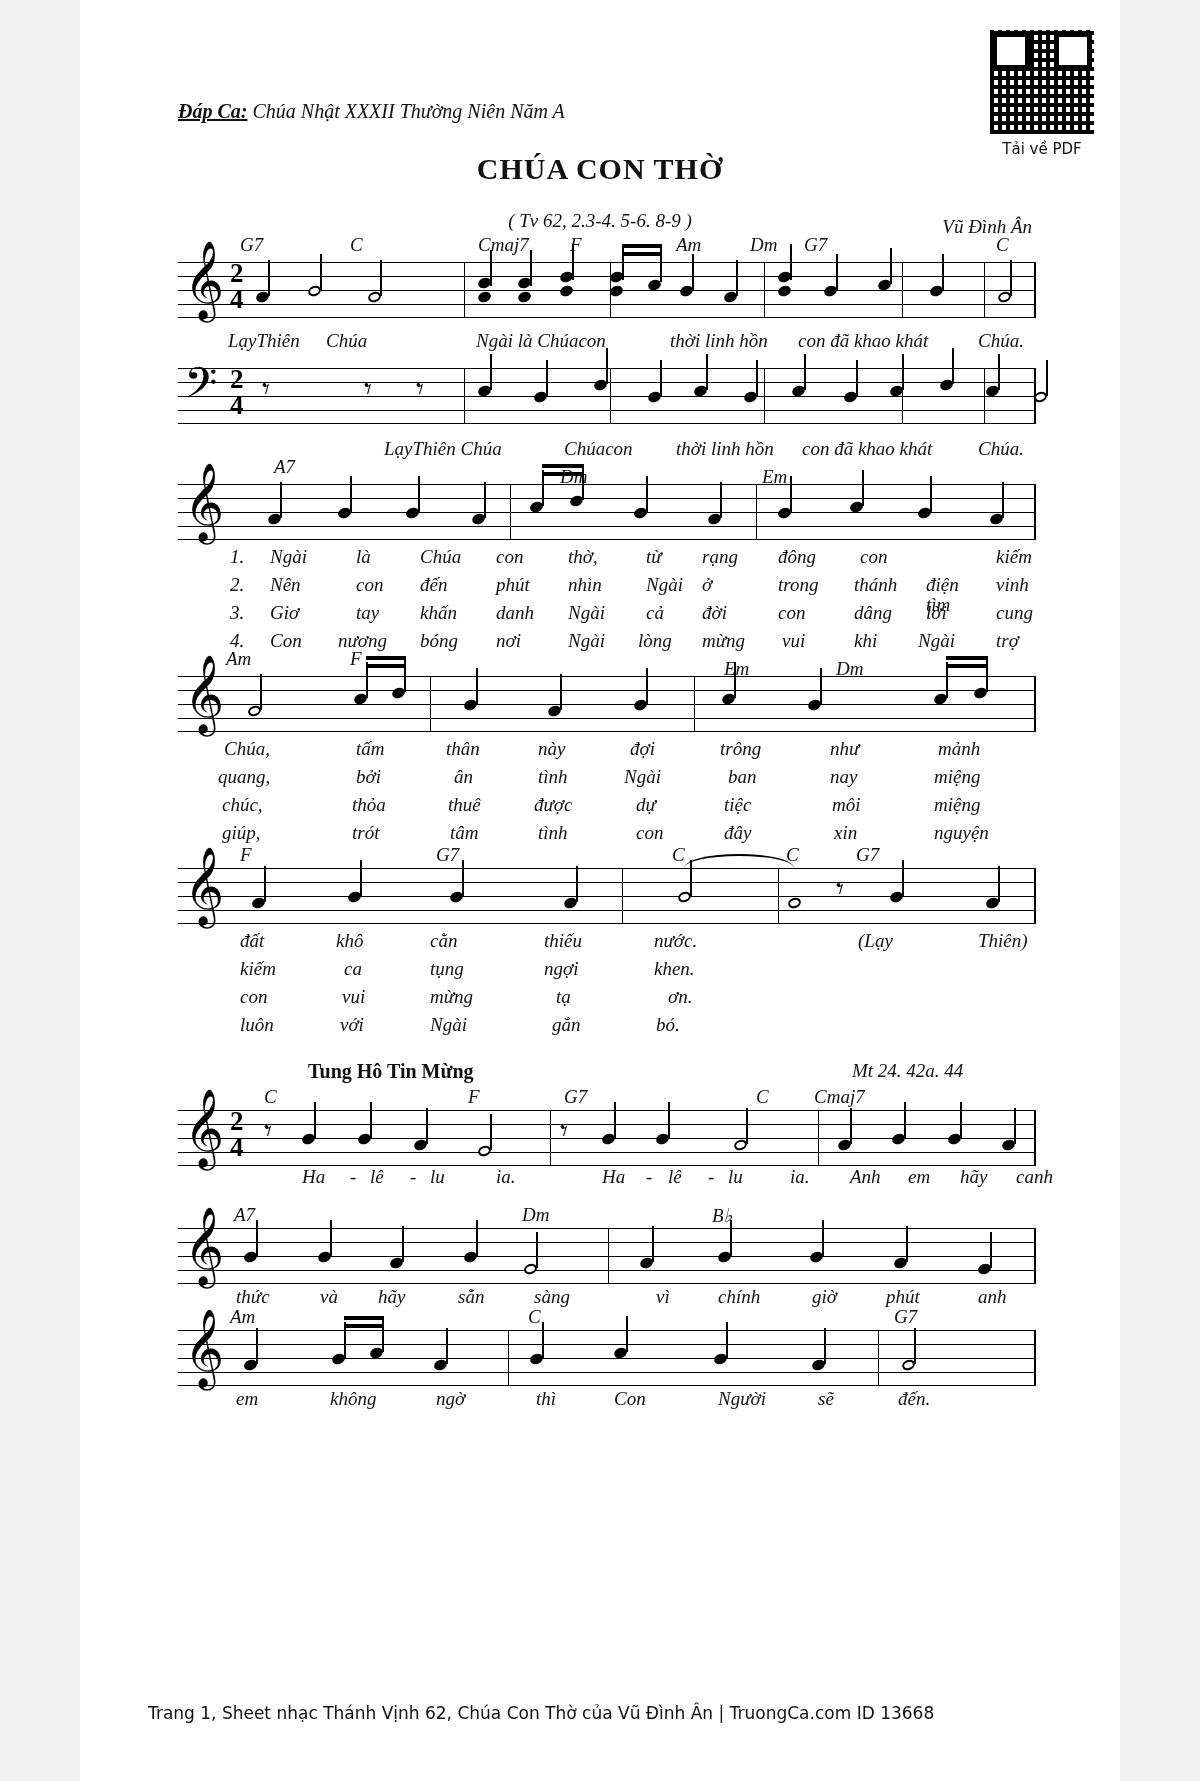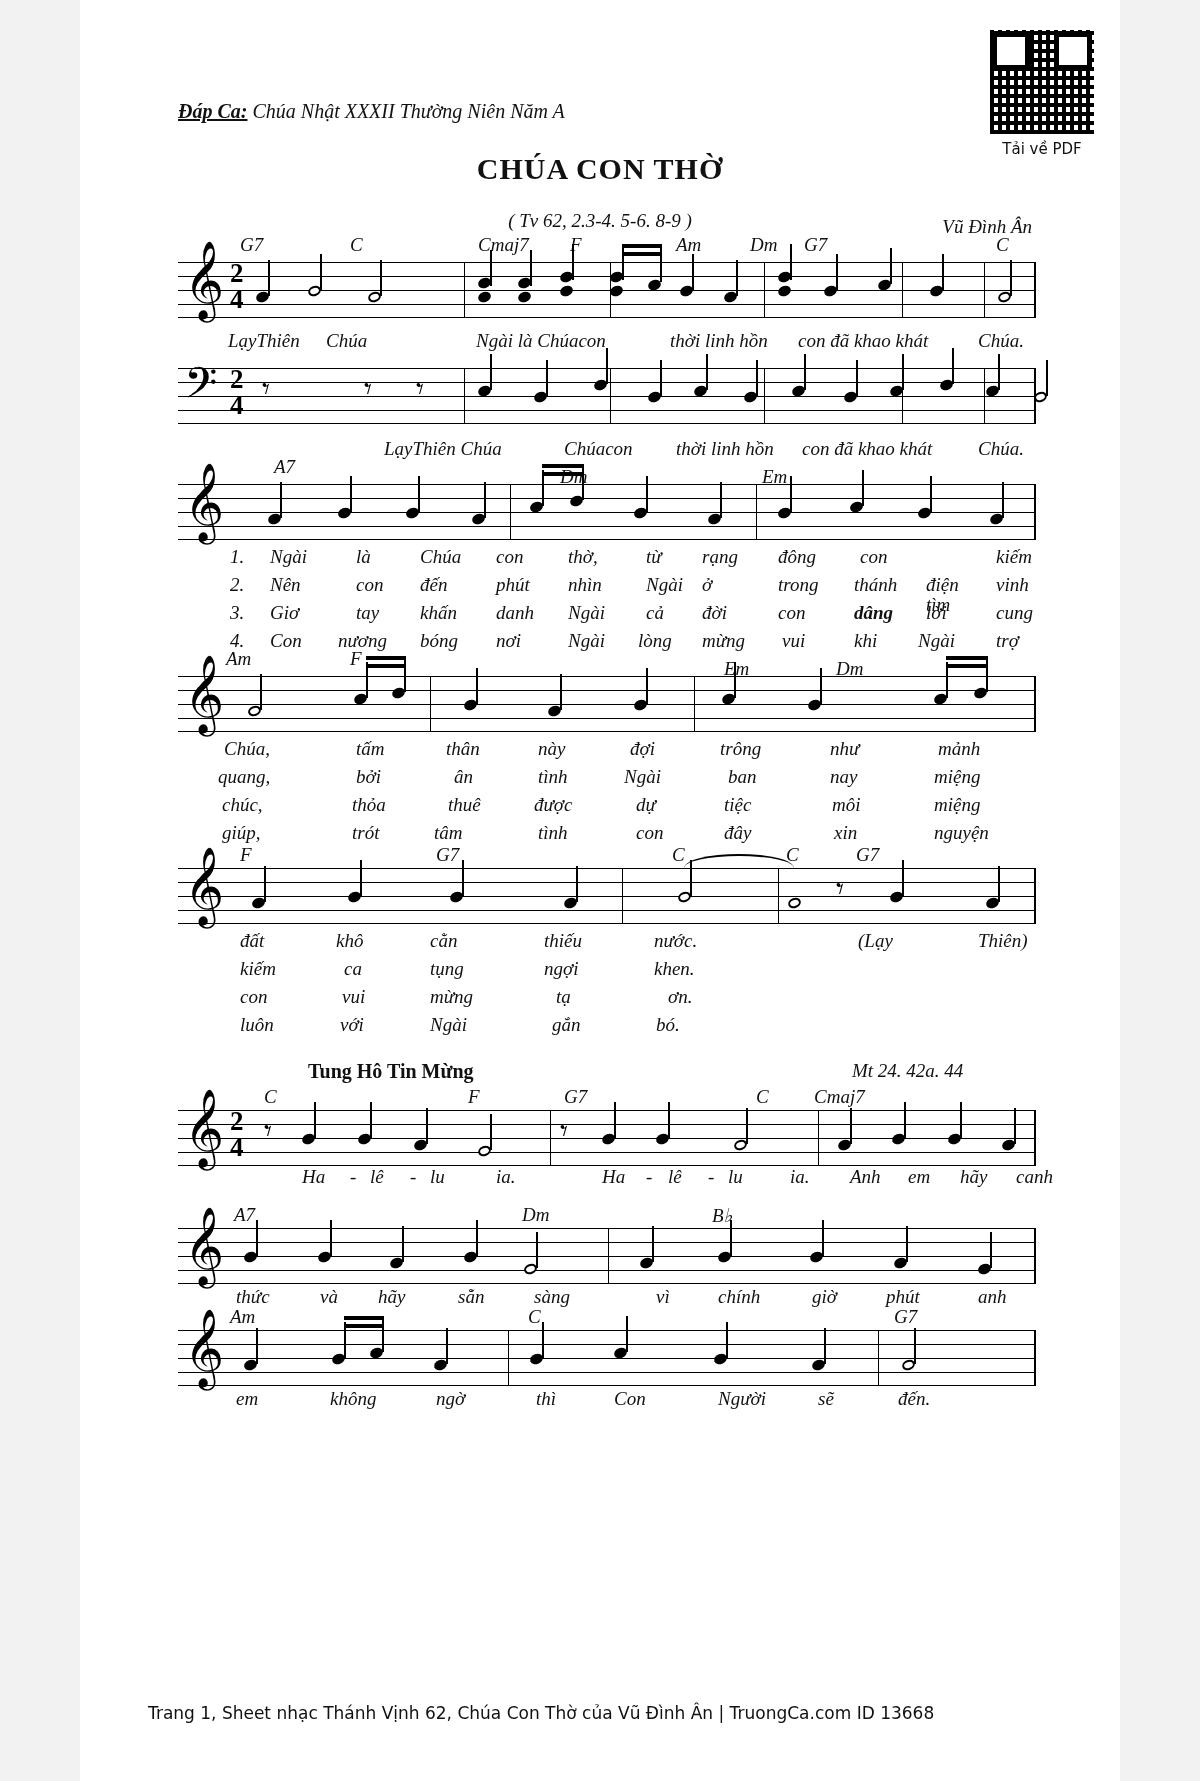--- a/index.html
+++ b/index.html
@@ -411,21 +411,21 @@
   <div class="lyric-row" style="top:602px;">
     <span style="left:52px;">3.</span>
     <span style="left:92px;">Giơ</span>
     <span style="left:178px;">tay</span>
     <span style="left:242px;">khấn</span>
     <span style="left:318px;">danh</span>
     <span style="left:390px;">Ngài</span>
     <span style="left:468px;">cả</span>
     <span style="left:524px;">đời</span>
     <span style="left:600px;">con</span>
-    <span style="left:676px;font-weight:bold;">dâng</span>
+    <span style="left:676px;">dâng</span>
     <span style="left:748px;">lời</span>
     <span style="left:818px;">cung</span>
   </div>
   <div class="lyric-row" style="top:630px;">
     <span style="left:52px;">4.</span>
     <span style="left:92px;">Con</span>
     <span style="left:160px;">nương</span>
     <span style="left:242px;">bóng</span>
     <span style="left:318px;">nơi</span>
     <span style="left:390px;">Ngài</span>
@@ -500,21 +500,21 @@
     <span style="left:270px;">thuê</span>
     <span style="left:356px;">được</span>
     <span style="left:458px;">dự</span>
     <span style="left:546px;">tiệc</span>
     <span style="left:654px;">môi</span>
     <span style="left:756px;">miệng</span>
   </div>
   <div class="lyric-row" style="top:822px;">
     <span style="left:44px;">giúp,</span>
     <span style="left:174px;">trót</span>
-    <span style="left:256px;">tâm</span>
+    <span style="left:272px;">tâm</span>
     <span style="left:360px;">tình</span>
     <span style="left:458px;">con</span>
     <span style="left:546px;">đây</span>
     <span style="left:656px;">xin</span>
     <span style="left:756px;">nguyện</span>
   </div>
 
   <div class="system" style="top:868px;">
     <div class="chord" style="left:62px; top:-24px;"><span>F</span></div>
     <div class="chord" style="left:258px; top:-24px;"><span>G7</span></div>

